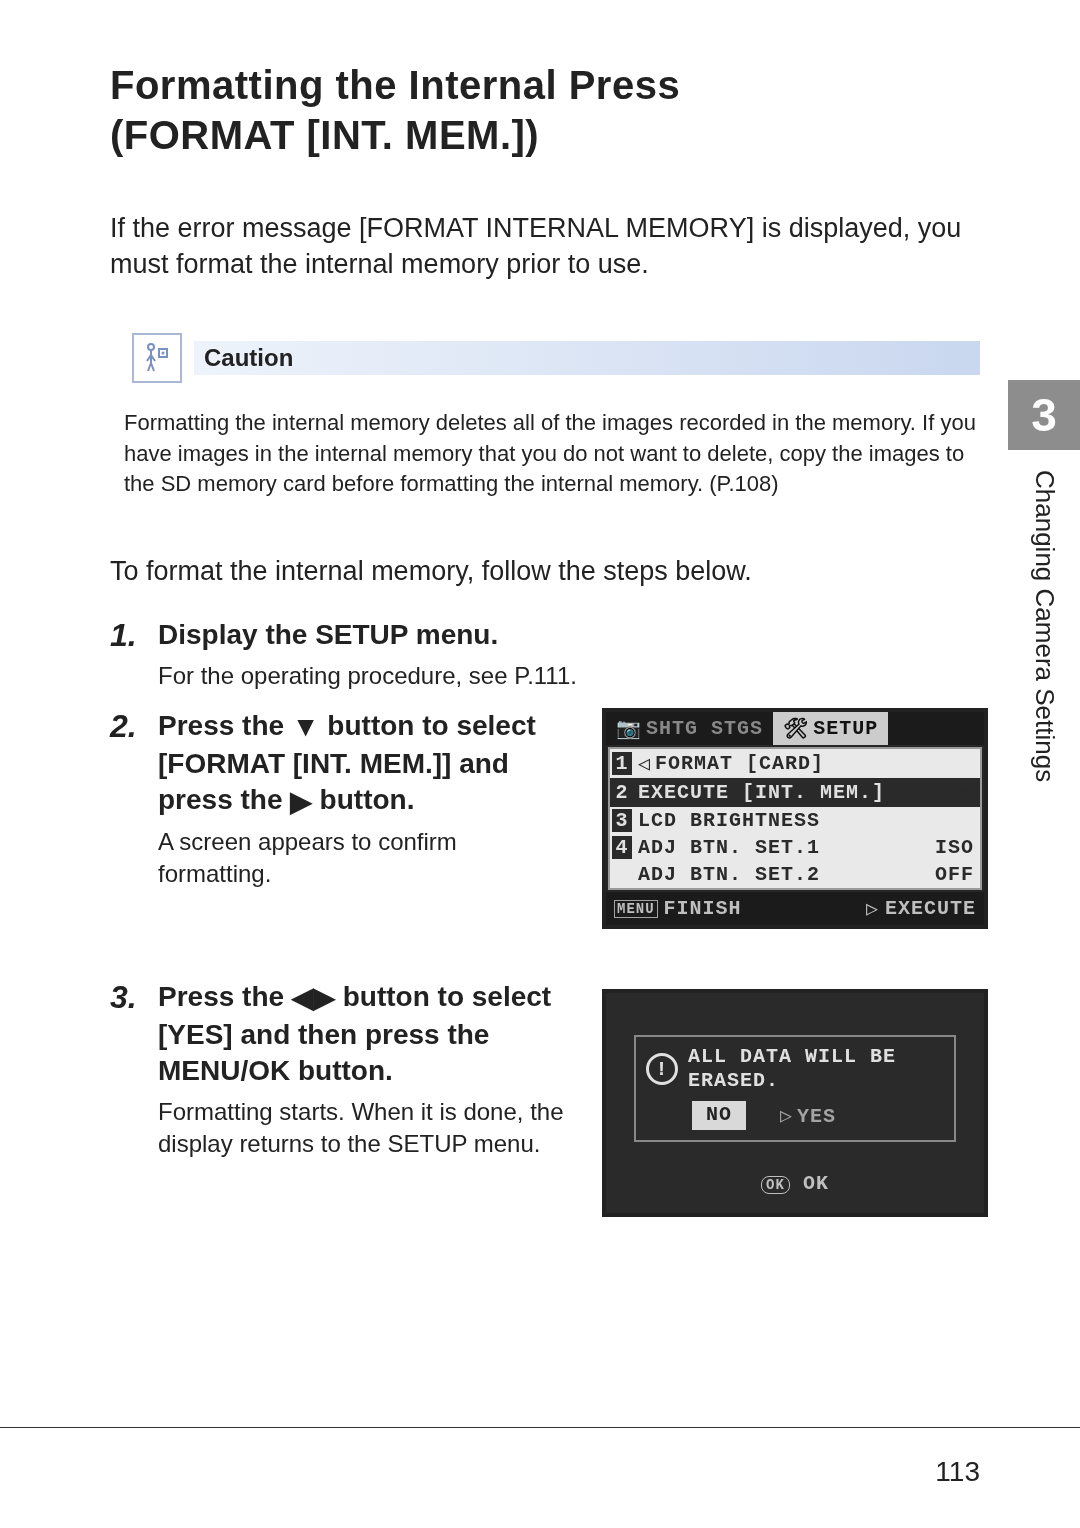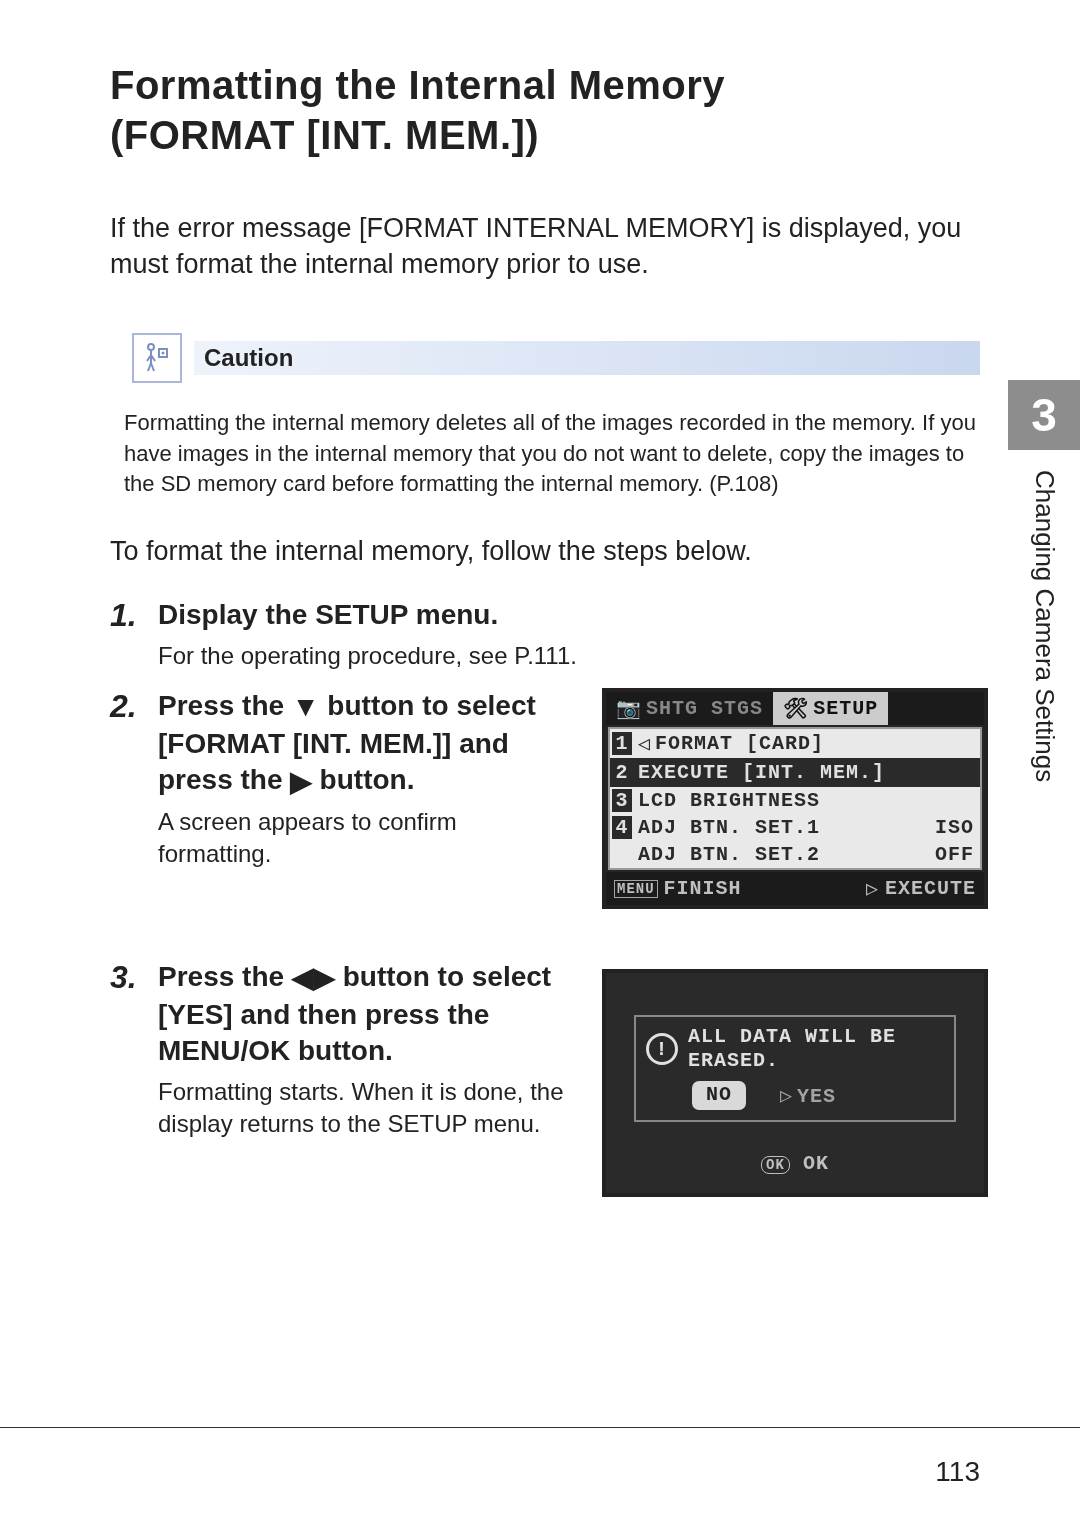--- a/index.html
+++ b/index.html
@@ -55,21 +55,21 @@
     padding-left: 10px;
   }
   .caution-line span {
     font-weight: bold;
     font-size: 24px;
     color: #222;
   }
   .caution-body {
     font-size: 22px;
     line-height: 1.4;
-    margin: 0 0 36px 14px;
+    margin: 0 0 56px 14px;
     color: #222;
   }
   .lead {
     font-size: 27px;
     margin: 20px 0 30px 0;
   }
   .steps { }
   .step {
     display: flex;
     margin-bottom: 16px;
@@ -192,21 +192,21 @@
   .lcd2 .dlg-head { display:flex; gap:10px; align-items:center;}
   .lcd2 .warn-icon {
     width: 26px; height: 26px; border-radius: 50%;
     border: 3px solid #e0e0e0; display:flex; align-items:center; justify-content:center;
     font-weight: bold; color:#e0e0e0; font-size:20px;
     flex:none;
   }
   .lcd2 .dlg-text { font-weight: bold; line-height:1.2;}
   .lcd2 .choices { display:flex; gap:20px; margin-top:8px; margin-left:46px;}
   .lcd2 .choice { padding:2px 14px; color:#a3a3a3; font-weight:bold;}
-  .lcd2 .choice.no { background:#d9d9d9; color:#222;border-radius:7px;}
+  .lcd2 .choice.no { background:#d9d9d9; color:#222;}
   .lcd2 .choice .tri { margin-right:4px; }
   .lcd2 .ok { position:absolute; bottom:18px; left:0; right:0; text-align:center; color:#bfbfbf; font-weight:bold;}
 
   
   .sidetab-num {
     position: absolute;
     right: 0;
     top: 380px;
     width: 72px;
     height: 70px;
@@ -241,21 +241,21 @@
   .tri-down, .tri-right, .tri-lr {
     display:inline-block; vertical-align:middle;
   }
 </style>
 </head>
 <body>
 
 <div class="page">
 
   <h1 class="title">
-    <span>Formatting the Internal Memory</span><br>
+    <span>Formatting the Internal Press</span><br>
     <span>(FORMAT [INT. MEM.])</span>
   </h1>
 
   <p class="intro">If the error message [FORMAT INTERNAL MEMORY] is displayed, you must format the internal memory prior to use.</p>
 
   <div class="caution-bar">
     <div class="caution-icon-box">
       <svg viewBox="0 0 24 30">
         <circle cx="6" cy="4" r="3" fill="none" stroke="#7a90c3" stroke-width="2"></circle>
         <path d="M6 8 L6 20 M6 12 L2 18 M6 12 L10 18 M6 20 L3 28 M6 20 L9 28" fill="none" stroke="#7a90c3" stroke-width="2"></path>

